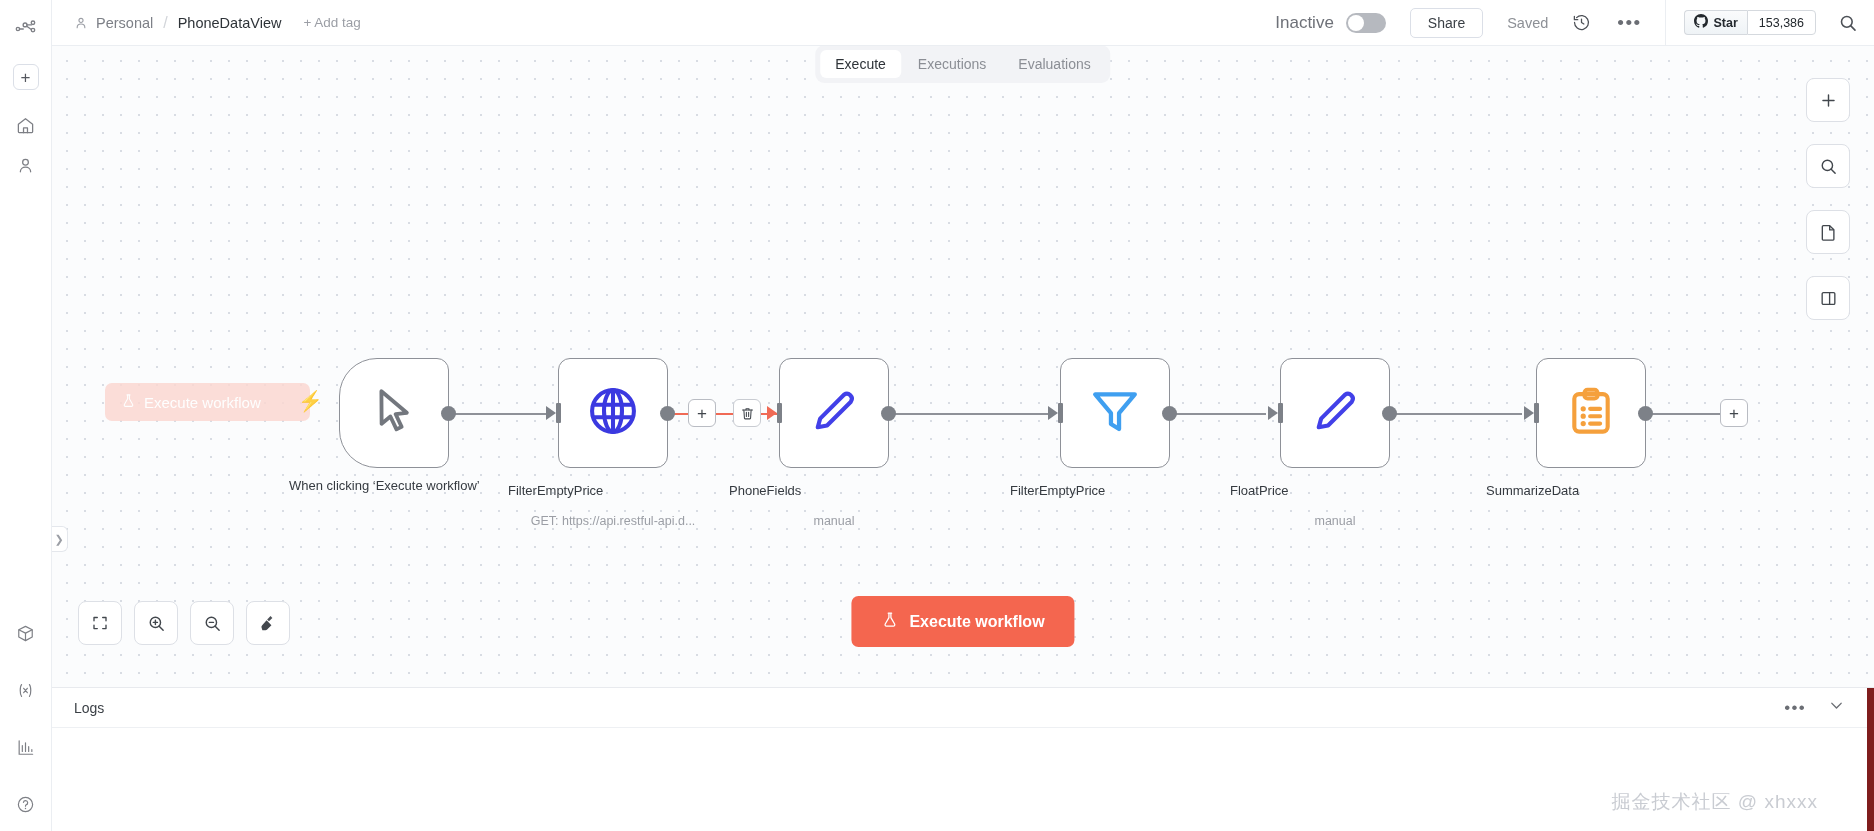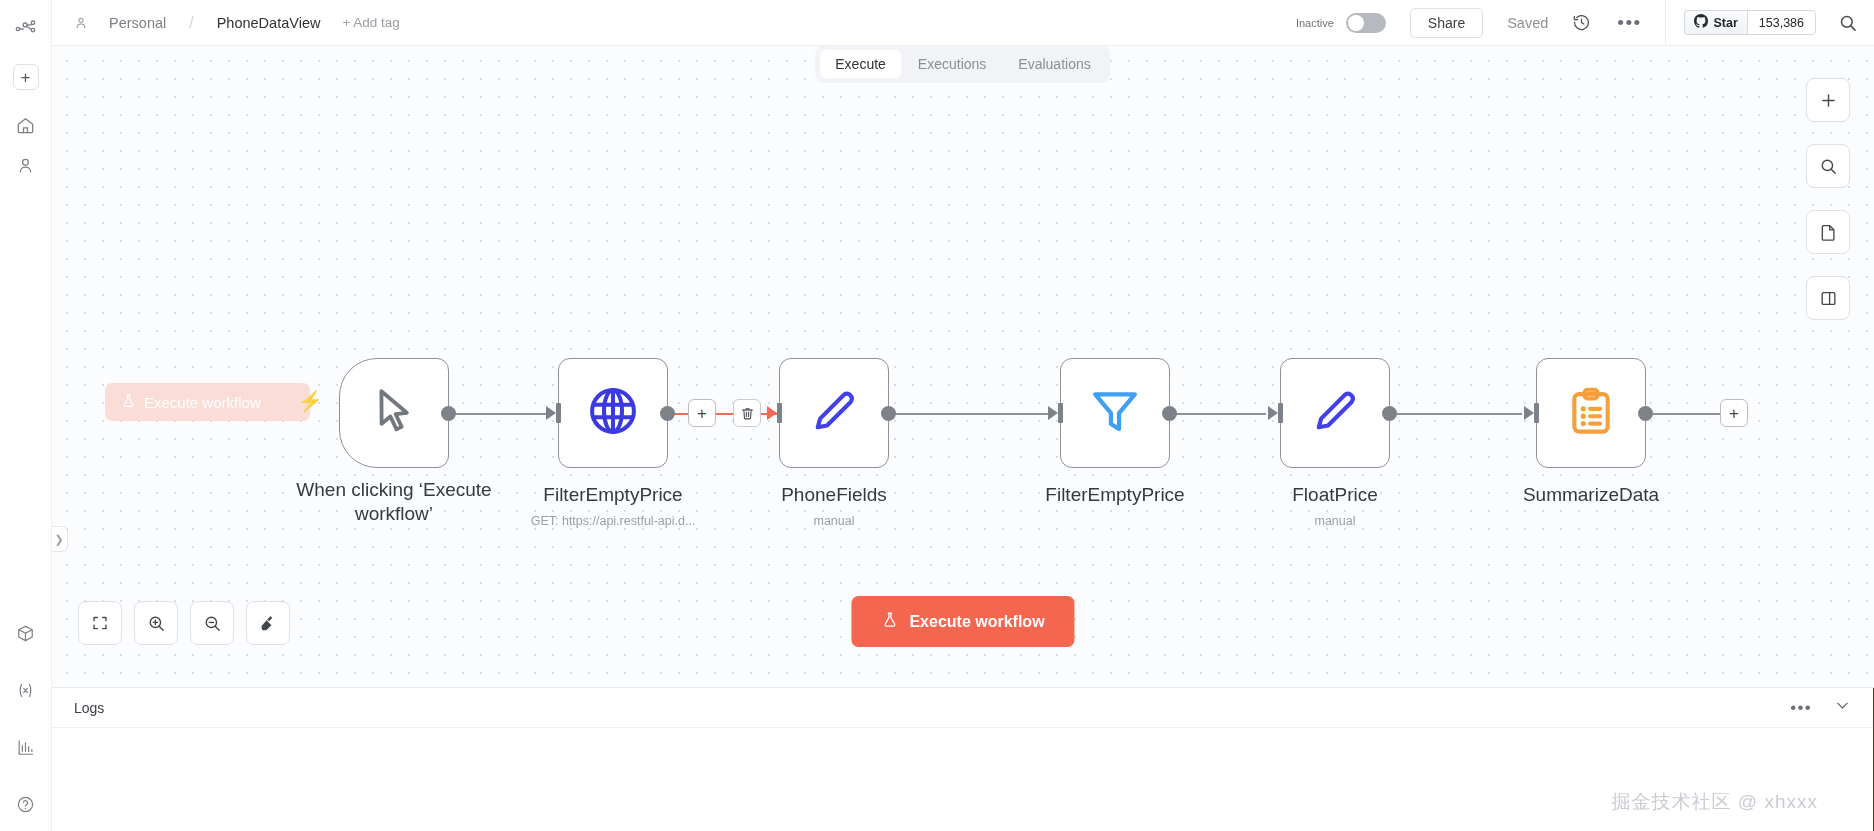--- a/index.html
+++ b/index.html
@@ -43,32 +43,32 @@
 
   
   .header {
     height: 46px; background: #fff;
     border-bottom: 1px solid #ebeef2;
     display: flex; align-items: center;
     padding: 0 0 0 22px;
     position: relative; z-index: 30;
     flex-shrink: 0;
   }
-  .breadcrumb { display: flex; align-items: center; gap: 21px; }
+  .breadcrumb { display: flex; align-items: center; gap: 8px; }
   .bc-person { color: #9b9ea5; display: flex; align-items: center; }
   .bc-personal { color: #7d8087; font-size: 14.5px; }
   .bc-sep { color: #d2d5da; font-size: 16px; margin: 0 2px; }
   .bc-name { color: #2e3338; font-size: 14.5px; }
   .add-tag { color: #9b9ea5; font-size: 13.5px; margin-left: 22px; }
 
   .header-right {
     margin-left: auto; display: flex; align-items: center; height: 100%;
   }
   .hr-inner { display: flex; align-items: center; gap: 0; padding-right: 16px; }
-  .inactive-label { color: #6e7178; font-size: 11px; margin-right: 12px; }
+  .inactive-label { color: #6e7178; font-size: 17px; margin-right: 12px; }
   .toggle {
     width: 40px; height: 20px; border-radius: 11px; background: #b6b9bf;
     position: relative; margin-right: 24px;
   }
   .toggle .knob {
     position: absolute; top: 2px; left: 2px;
     width: 16px; height: 16px; border-radius: 50%; background: #fff;
   }
   .share-btn {
     border: 1px solid #dbdfe7; border-radius: 5px;
@@ -121,22 +121,22 @@
   }
 
   
   .node {
     position: absolute; width: 110px; height: 110px;
     background: #fff; border: 1.6px solid #8e9198; border-radius: 12px;
     display: flex; align-items: center; justify-content: center;
   }
   .node.trigger { border-radius: 38px 12px 12px 38px; }
   .node-label {
-    position: absolute; text-align: center;
-    font-size: 19px; color: #353a40; line-height: 1.25;
+    position: absolute; text-align: left;
+    font-size: 13px; color: #353a40; line-height: 1.25;
     width: 210px;
   }
   .node-sub {
     position: absolute; text-align: center;
     font-size: 12.5px; color: #9b9ea5; width: 230px;
   }
   .port {
     position: absolute; width: 15px; height: 15px; border-radius: 50%;
     background: #7d8188; top: 50%; margin-top: -7.5px;
   }
@@ -210,21 +210,21 @@
     border: 1px solid #e4e7ec; border-left: none;
     border-radius: 0 6px 6px 0;
     display: flex; align-items: center; justify-content: center;
     color: #9b9ea5; font-size: 11px; z-index: 12;
   }
 
   
   .logs {
     height: 143px; background: #fff; flex-shrink: 0;
     display: flex; flex-direction: column;
-    border-right: 1px solid #7f1d1d;
+    border-right: 7px solid #7f1d1d;
   }
   .logs-header {
     height: 40px; display: flex; align-items: center;
     padding: 0 22px; border-bottom: 1px solid #eef0f3;
   }
   .logs-title { font-size: 14px; color: #3a3f45; }
   .logs-actions { margin-left: auto; display: flex; align-items: center; gap: 22px; color: #6b6e74; }
   .logs-dots { font-size: 17px; letter-spacing: 1.3px; line-height: 8px; }
   .logs-body { flex: 1; display: flex; align-items: flex-end; justify-content: center; padding-bottom: 0; overflow: hidden; }
   .logs-empty { font-size: 14.5px; color: #8d9096; text-align: center; white-space: nowrap; }

